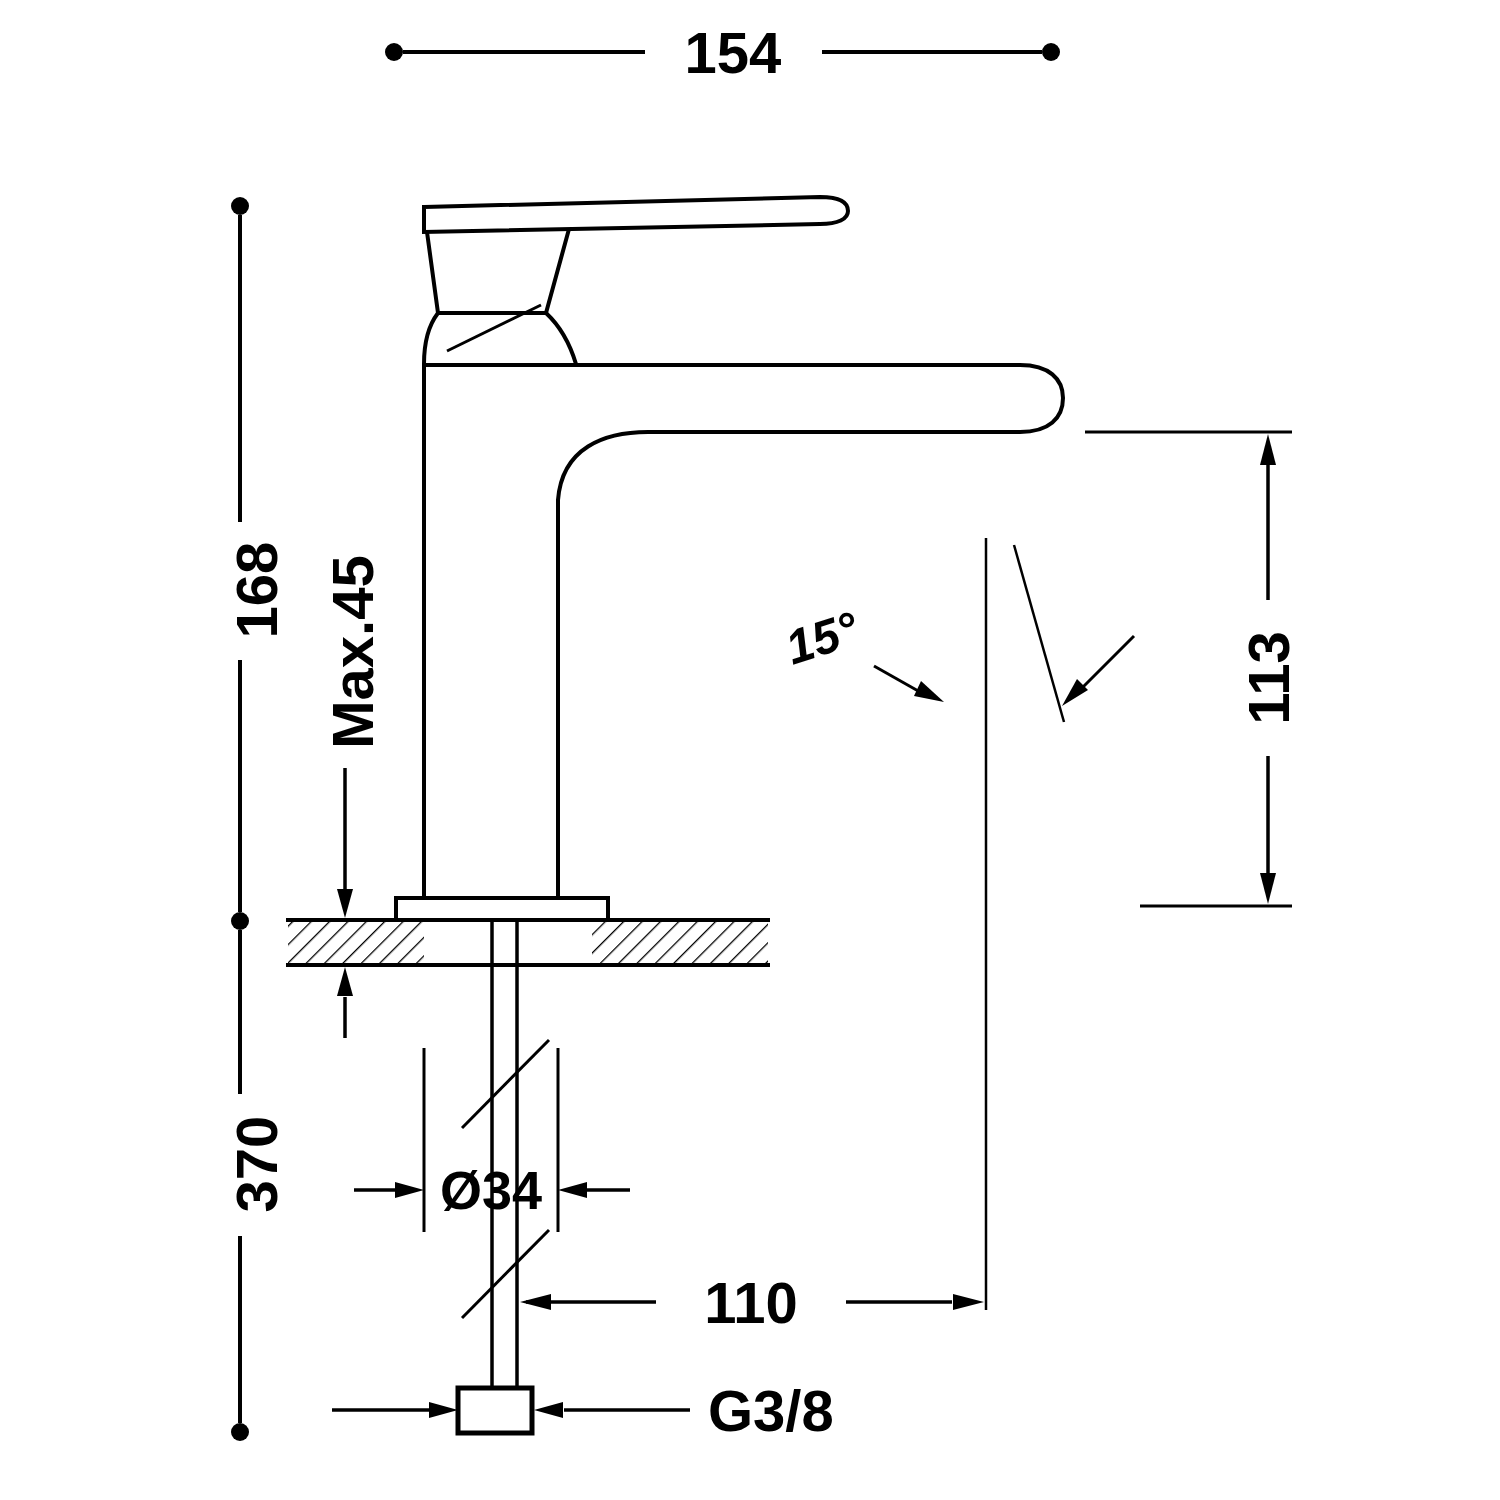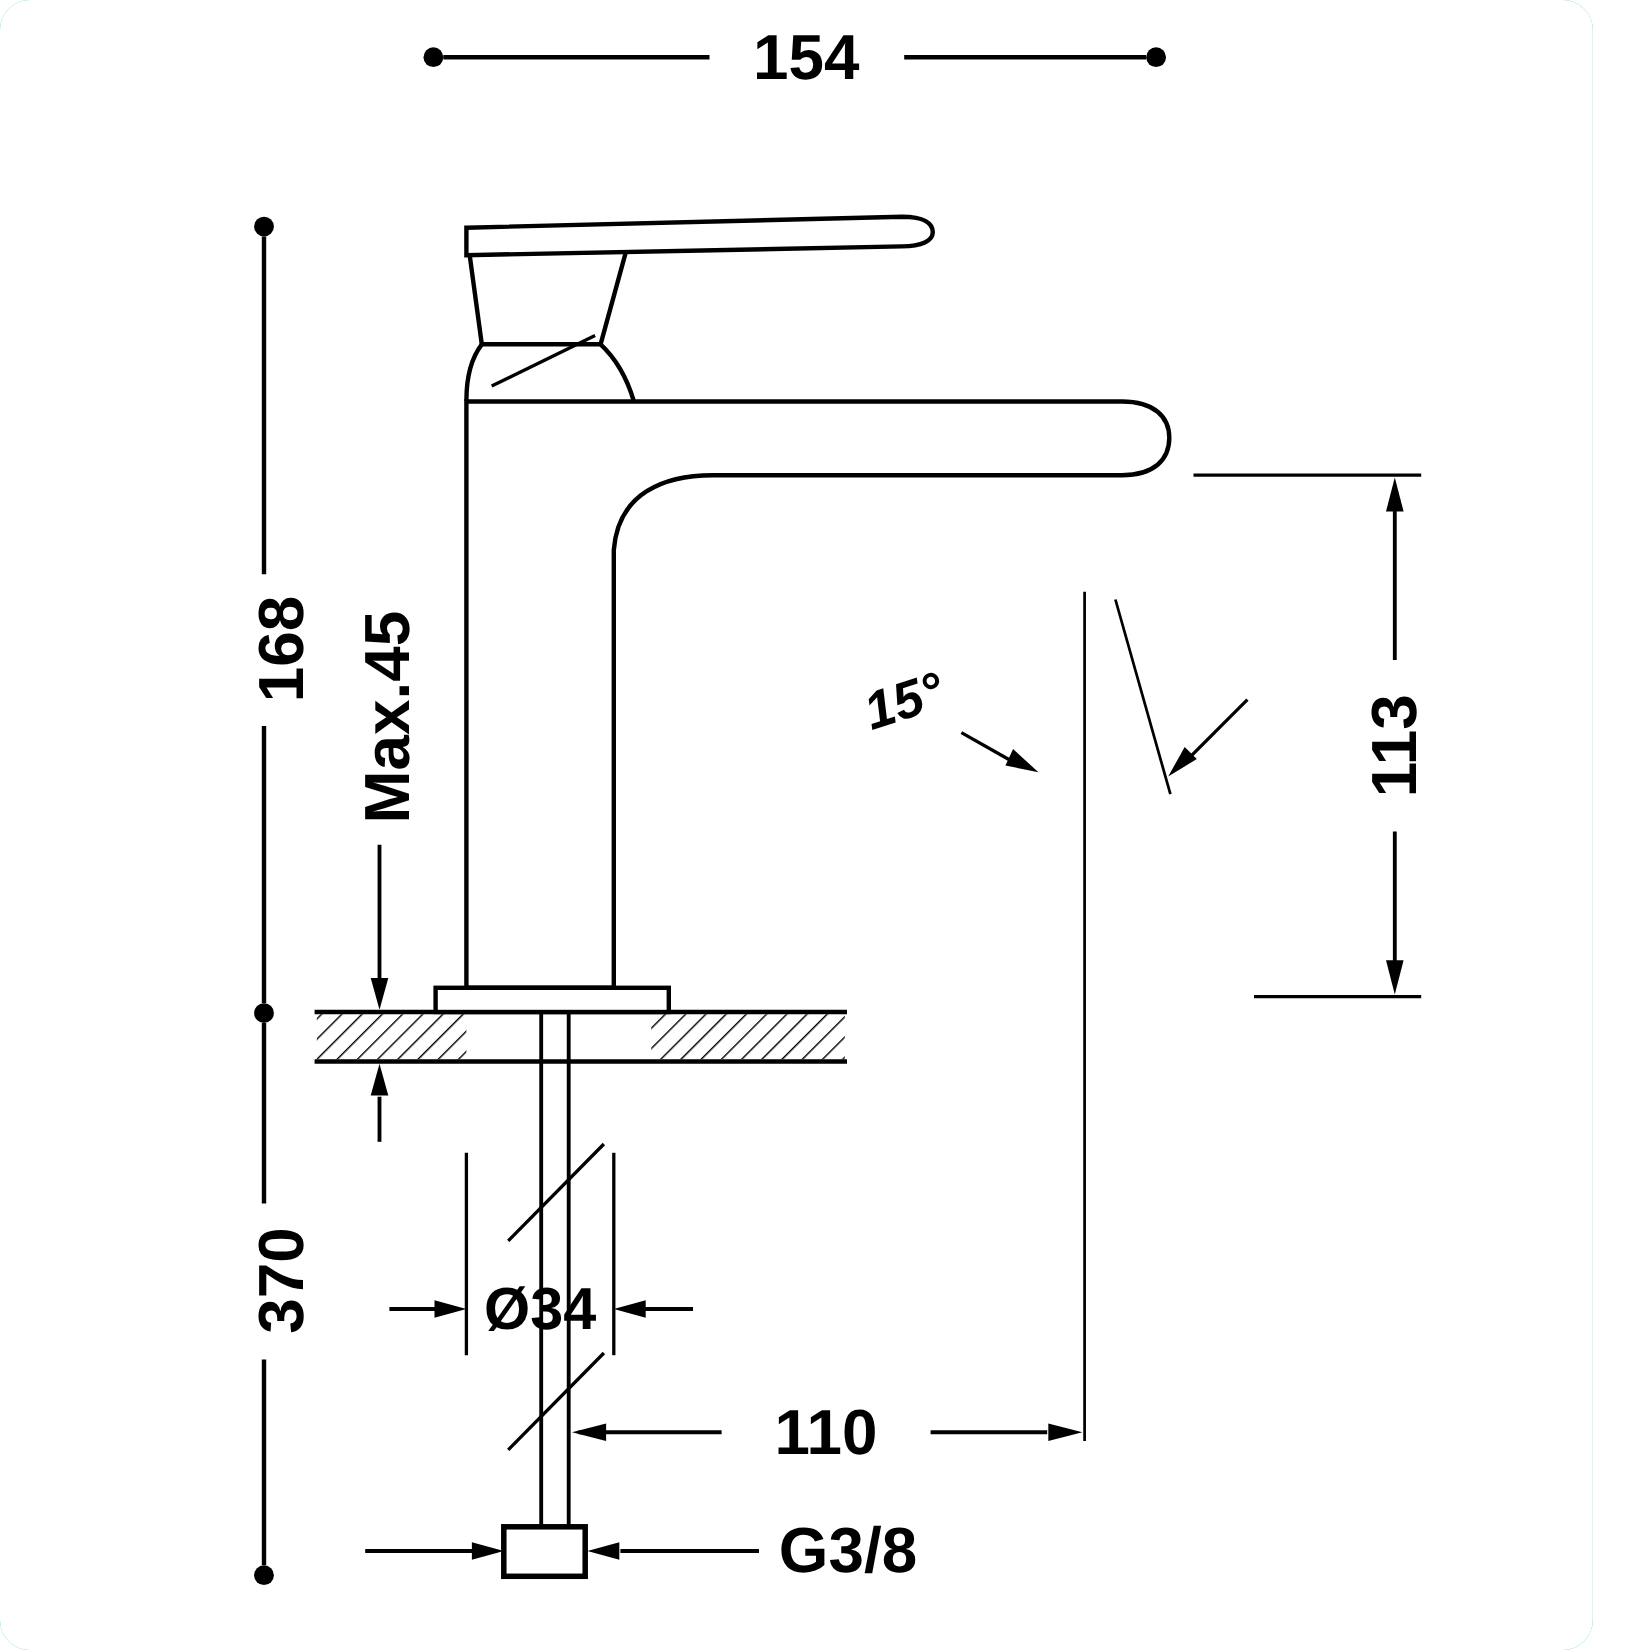--- a/index.html
+++ b/index.html
@@ -3,24 +3,23 @@
 <meta charset="utf-8">
 <style>
   html, body {
     margin: 0;
     padding: 0;
     background: #ffffff;
   }
   .page {
     width: 1448px;
     height: 1500px;
-    background: #22c55e;
+    background: #1d4ed8;
     position: relative;
     overflow: hidden;
-    border-radius: 27px;
   }
   svg {
     display: block;
   }
   .dim-text {
     font-family: "Liberation Sans", sans-serif;
     font-weight: 700;
     font-size: 58px;
     fill: #000000;
   }

